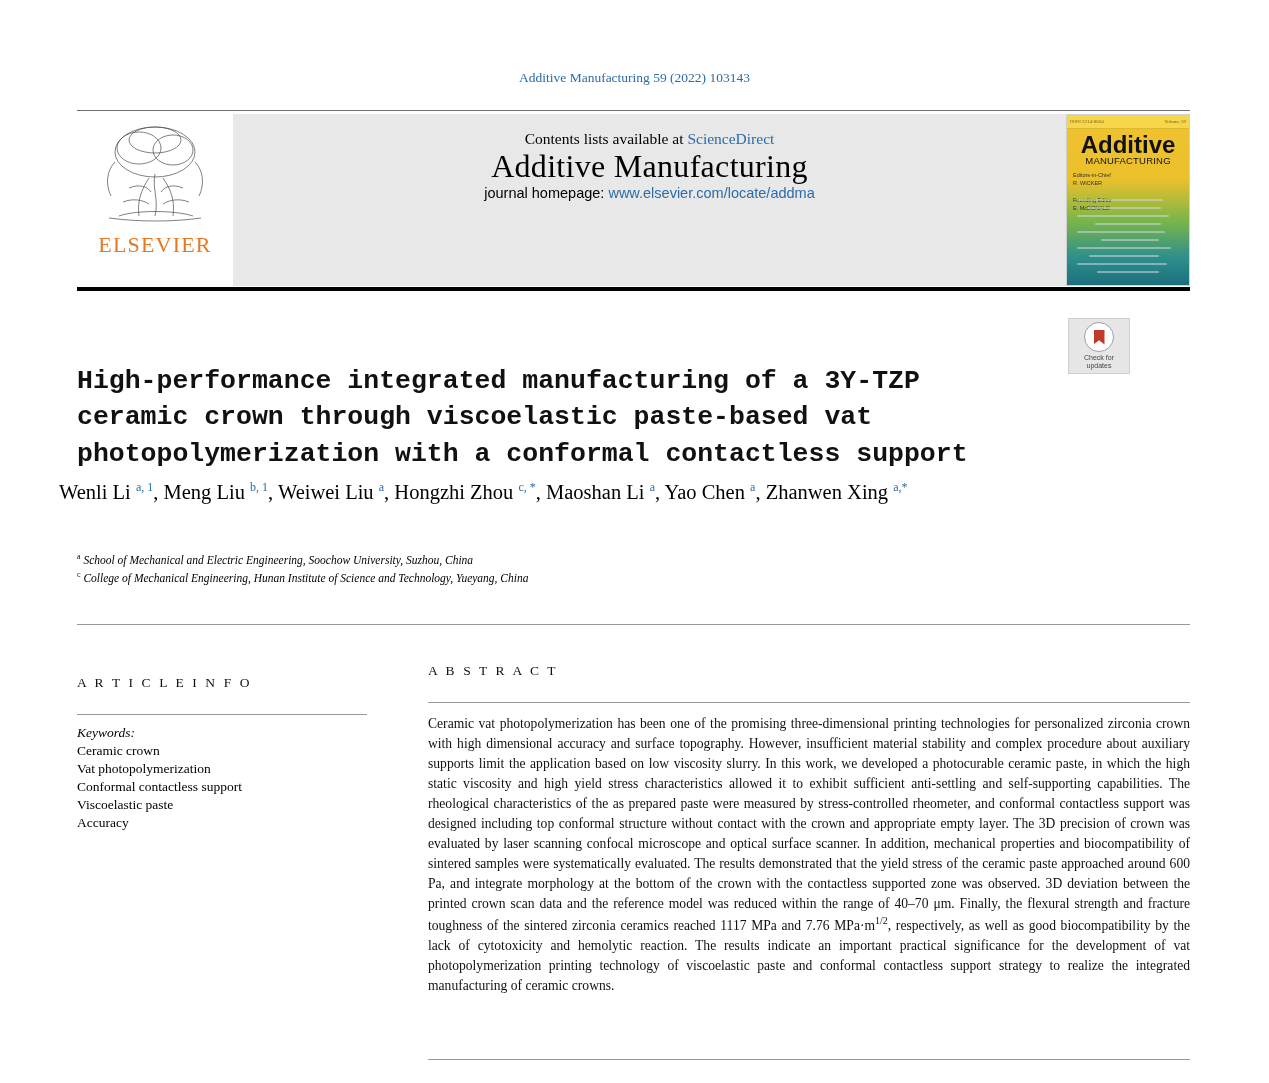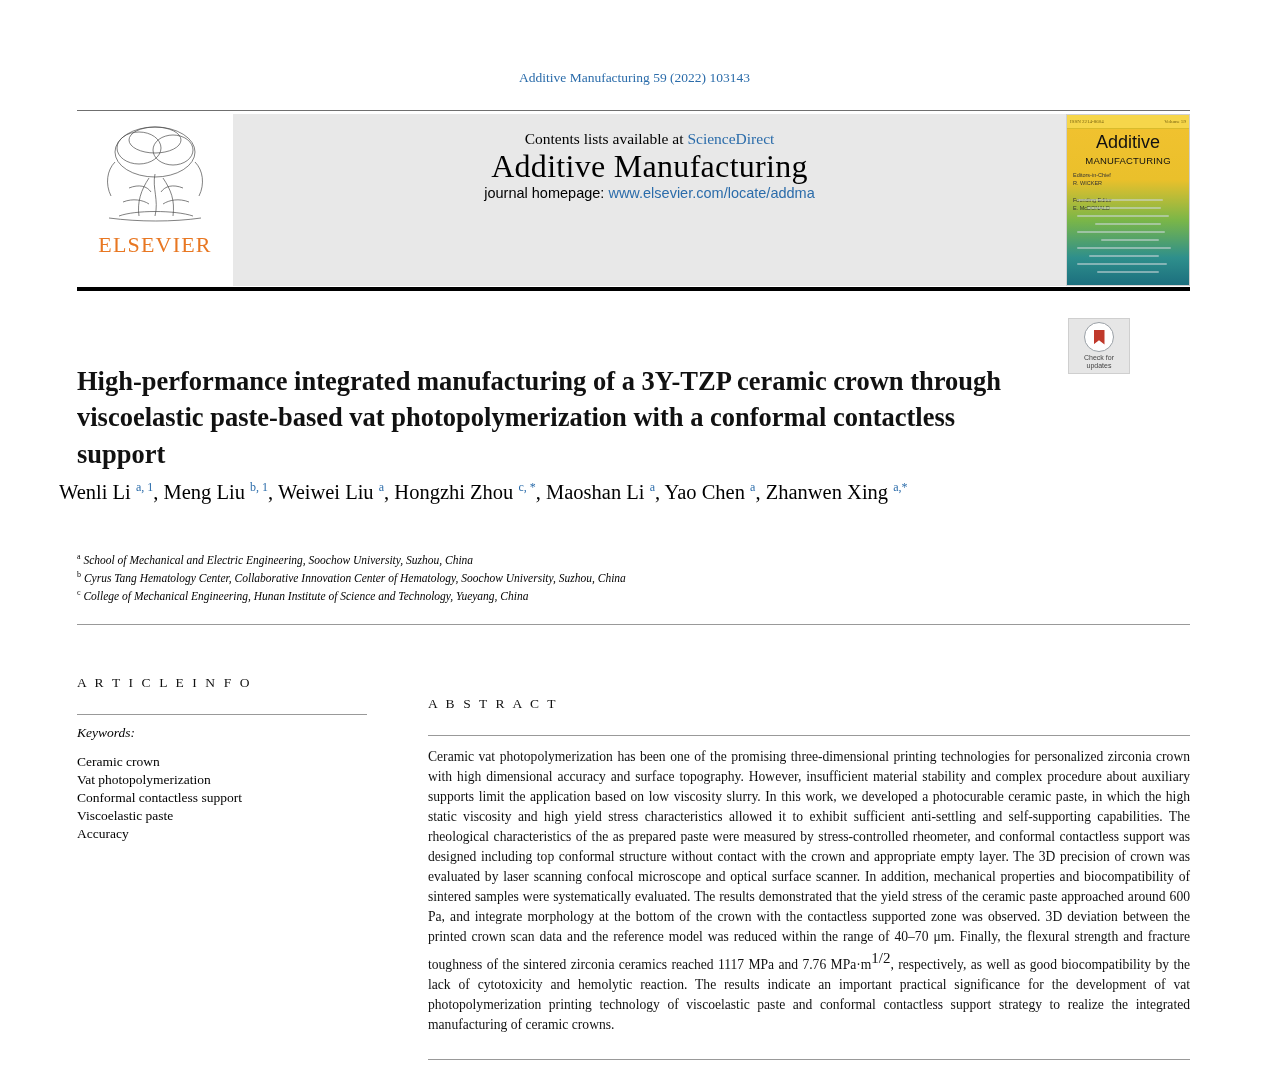--- a/index.html
+++ b/index.html
@@ -111,22 +111,22 @@
     color: #7a6411;
     display: flex; align-items: center; justify-content: space-between;
     padding: 0 3px;
     box-sizing: border-box;
   }
   .cover-title {
     position: absolute;
     top: 18px; left: 0; right: 0;
     text-align: center;
     font-family: "Liberation Sans", sans-serif;
-    font-weight: normal;
-    font-size: 18px;
+    font-weight: bold;
+    font-size: 24px;
     color: #111;
     line-height: 1;
   }
   .cover-sub {
     position: absolute;
     top: 40px; left: 0; right: 0;
     text-align: center;
     font-family: "Liberation Sans", sans-serif;
     font-size: 9.5px;
     letter-spacing: 0.2px;
@@ -200,21 +200,21 @@
   }
 
   
   .title {
     position: absolute;
     left: 77px;
     top: 345px;
     width: 970px;
     font-size: 26.5px;
     line-height: 1.38;
-    font-family: Liberation Serif, serif;
+    font-family: Liberation Mono, monospace;
     color: #111;
   }
   .authors {
     position: absolute;
     left: 59px;
     top: 478px;
     width: 1000px;
     font-size: 20.5px;
     line-height: 1.38;
     font-family: "Liberation Serif", serif;
@@ -242,21 +242,21 @@
   
   .col-left {
     position: absolute;
     left: 77px;
     top: 655px;
     width: 290px;
   }
   .col-right {
     position: absolute;
     left: 428px;
-    top: 676px;
+    top: 643px;
     width: 762px;
   }
   .sec-head {
     font-family: "Liberation Serif", serif;
     font-size: 13.5px;
     letter-spacing: 2.6px;
     color: #111;
     margin-top: 20px;
   }
   .kw-rule {
@@ -271,34 +271,34 @@
     height: 1px;
     background: #999;
   }
   .kw-label {
     margin-top: 10px;
     font-size: 13.5px;
     font-style: italic;
     font-family: "Liberation Serif", serif;
   }
   .kw-list {
-    margin-top: 12px;
+    margin-top: 1px;
     font-size: 13.5px;
     line-height: 1.34;
     font-family: "Liberation Serif", serif;
   }
   .abstract {
     margin-top: 11px;
     font-size: 13.6px;
     line-height: 1.475;
     text-align: justify;
     font-family: "Liberation Serif", serif;
     color: #111;
   }
-  .abstract sup { font-size: 15px; }
+  .abstract sup { font-size: 10px; }
   .rule-bottom {
     position: absolute;
     left: 428px;
     top: 1059px;
     width: 762px;
     height: 1px;
     background: #999;
   }
 </style>
 </head>
@@ -382,21 +382,20 @@
       <span>updates</span>
     </div>
   </div>
 
   <h1 class="title">High-performance integrated manufacturing of a 3Y-TZP ceramic crown through viscoelastic paste-based vat photopolymerization with a conformal contactless support</h1>
 
   <div class="authors">Wenli Li <sup>a, 1</sup>, Meng Liu <sup>b, 1</sup>, Weiwei Liu <sup>a</sup>, Hongzhi Zhou <sup>c, *</sup>, Maoshan Li <sup>a</sup>, Yao Chen <sup>a</sup>, Zhanwen Xing <sup>a,*</sup></div>
 
   <div class="affils">
       <div><sup>a</sup> School of Mechanical and Electric Engineering, Soochow University, Suzhou, China</div>
-      <div><sup>b</sup> Cyrus Tang Hematology Center, Collaborative Innovation Center of Hematology, Soochow University, Suzhou, China</div>
       <div><sup>c</sup> College of Mechanical Engineering, Hunan Institute of Science and Technology, Yueyang, China</div>
     </div>
 
   <div class="rule-top"></div>
 
   <div class="col-left">
     <div class="sec-head">A R T I C L E   I N F O</div>
     <div class="kw-rule"></div>
     <div class="kw-label">Keywords:</div>
     <div class="kw-list">

